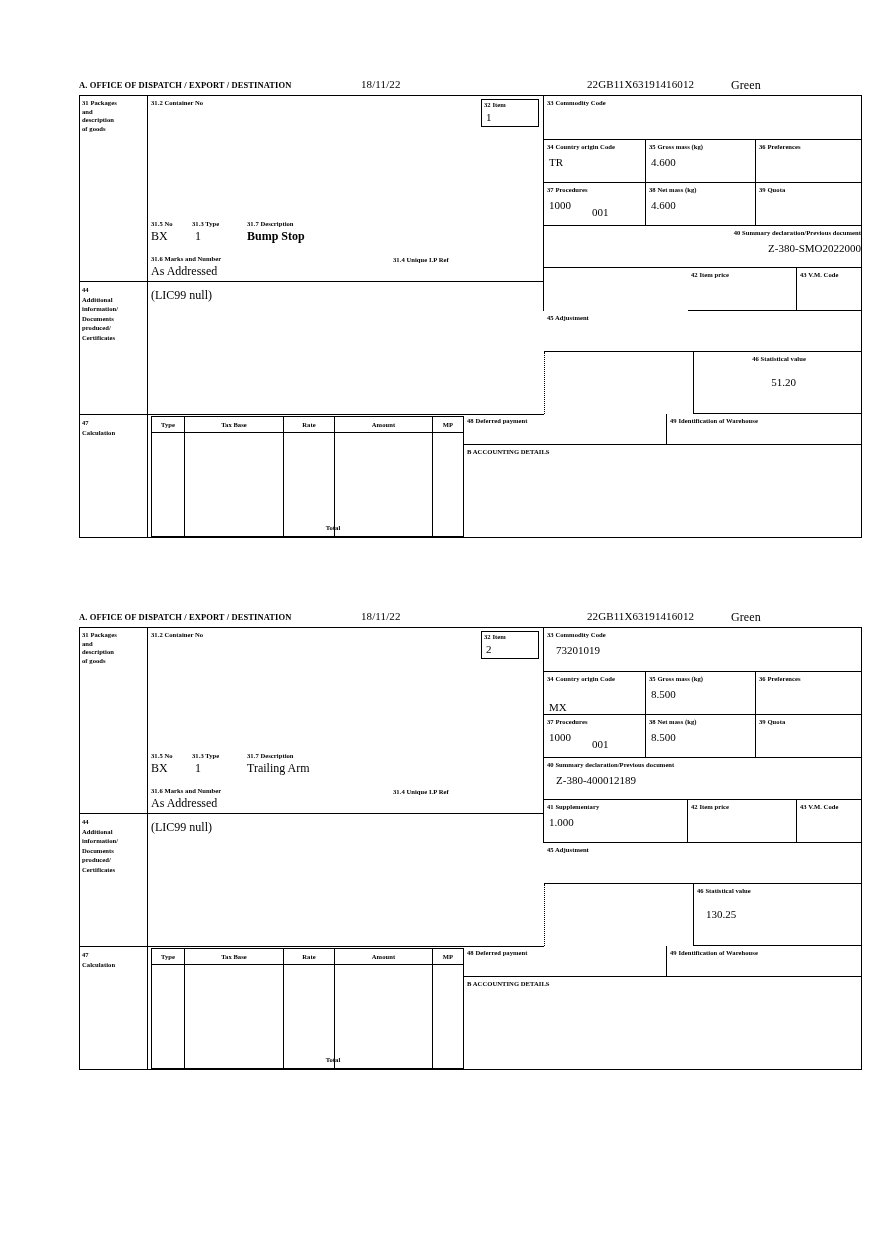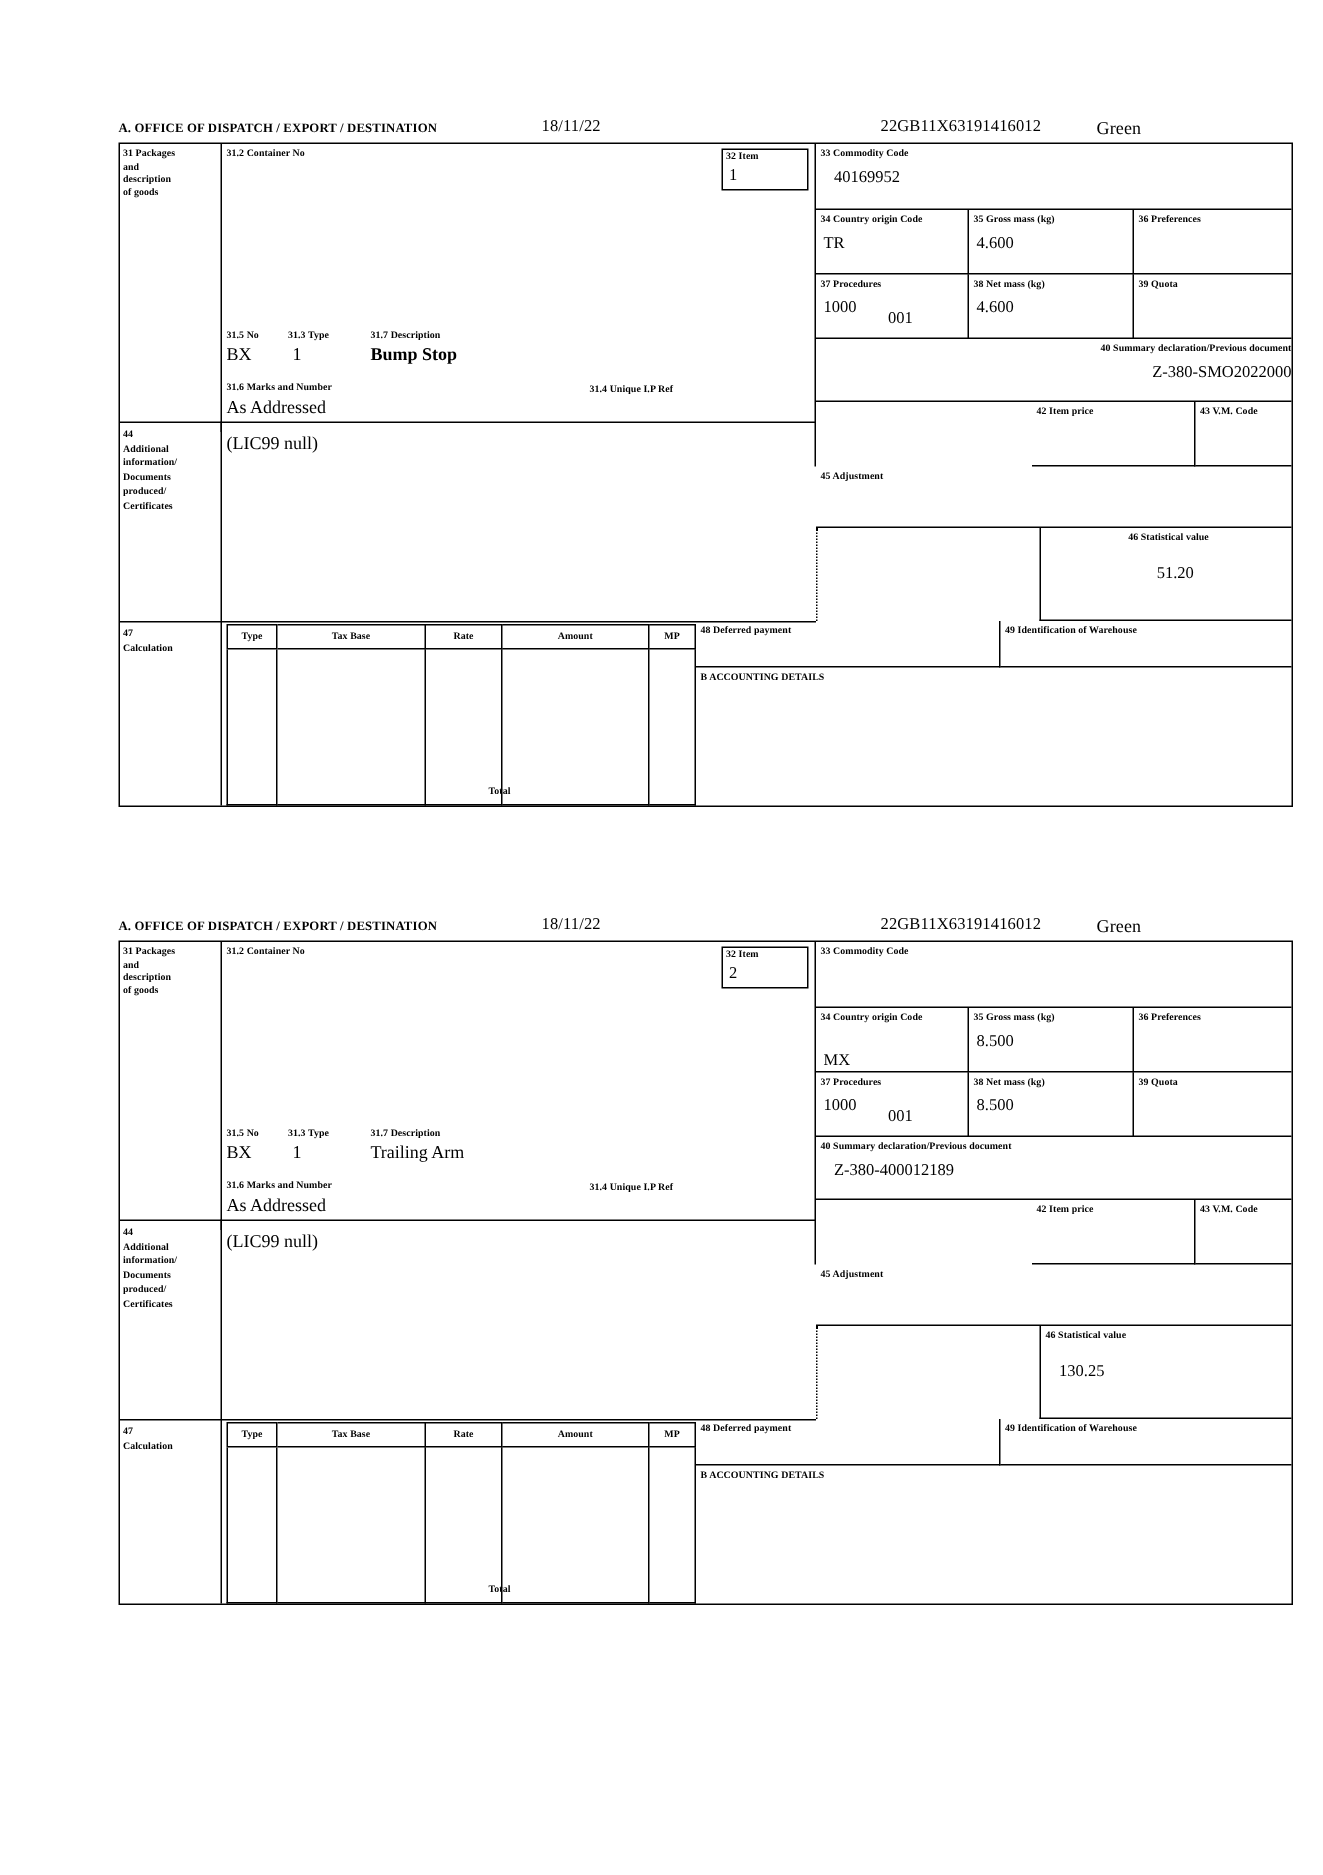--- a/index.html
+++ b/index.html
@@ -133,21 +133,20 @@
 
       <div class="cell bl bt br bb" style="left:401px; top:3px; width:58px; height:28px;">
         <div class="lbl" style="padding:1px 0 0 2px;">32 Item</div>
         <div class="val" style="padding:1px 0 0 4px;">1</div>
       </div>
 
       <div class="cell" style="left:463px; top:0; width:0; height:215px; border-left:1px solid #000;"></div>
 
       <div class="cell bb" style="left:464px; top:0; width:317px; height:44px;">
         <div class="lbl" style="padding:3px 0 0 3px;">33 Commodity Code</div>
-        <div class="val" style="padding:4px 0 0 12px;">40169952</div>
       </div>
 
       <div class="cell bb br" style="left:464px; top:44px; width:102px; height:43px;">
         <div class="lbl" style="padding:3px 0 0 3px;">34 Country origin Code</div>
         <div class="val" style="padding:4px 0 0 5px;">TR</div>
       </div>
       <div class="cell bb br" style="left:566px; top:44px; width:110px; height:43px;">
         <div class="lbl" style="padding:3px 0 0 3px;">35 Gross mass (kg)</div>
         <div class="val" style="padding:4px 0 0 5px;">4.600</div>
       </div>
@@ -284,20 +283,21 @@
 
       <div class="cell bl bt br bb" style="left:401px; top:3px; width:58px; height:28px;">
         <div class="lbl" style="padding:1px 0 0 2px;">32 Item</div>
         <div class="val" style="padding:1px 0 0 4px;">2</div>
       </div>
 
       <div class="cell" style="left:463px; top:0; width:0; height:215px; border-left:1px solid #000;"></div>
 
       <div class="cell bb" style="left:464px; top:0; width:317px; height:44px;">
         <div class="lbl" style="padding:3px 0 0 3px;">33 Commodity Code</div>
+        <div class="val" style="padding:4px 0 0 12px;">73201019</div>
       </div>
 
       <div class="cell bb br" style="left:464px; top:44px; width:102px; height:43px;">
         <div class="lbl" style="padding:3px 0 0 3px;">34 Country origin Code</div>
         <div class="val" style="padding:4px 0 0 5px;margin-top:13px;">MX</div>
       </div>
       <div class="cell bb br" style="left:566px; top:44px; width:110px; height:43px;">
         <div class="lbl" style="padding:3px 0 0 3px;">35 Gross mass (kg)</div>
         <div class="val" style="padding:4px 0 0 5px;">8.500</div>
       </div>
@@ -318,20 +318,24 @@
       <div class="cell bb" style="left:676px; top:87px; width:105px; height:43px;">
         <div class="lbl" style="padding:3px 0 0 3px;">39 Quota</div>
         <div class="val" style="padding:4px 0 0 5px;"></div>
       </div>
 
       <div class="cell bb" style="left:464px; top:130px; width:317px; height:42px;">
         <div class="lbl" style="padding:3px 0 0 3px;">40 Summary declaration/Previous document</div>
         <div class="val" style="padding:4px 0 0 12px;">Z-380-400012189</div>
       </div>
 
+      <div class="cell bb br" style="left:464px; top:172px; width:144px; height:43px;">
+        <div class="lbl" style="padding:3px 0 0 3px;">41 Supplementary</div>
+        <div class="val" style="padding:4px 0 0 5px;">1.000</div>
+      </div>
       <div class="cell bb br" style="left:608px; top:172px; width:109px; height:43px;">
         <div class="lbl" style="padding:3px 0 0 3px;">42 Item price</div>
         <div class="val" style="padding:4px 0 0 5px;"></div>
       </div>
       <div class="cell bb" style="left:717px; top:172px; width:64px; height:43px;">
         <div class="lbl" style="padding:3px 0 0 3px;">43 V.M. Code</div>
         <div class="val" style="padding:4px 0 0 5px;"></div>
       </div>
 
       <div class="cell lbl" style="left:71px; top:124px;">31.5 No</div>

